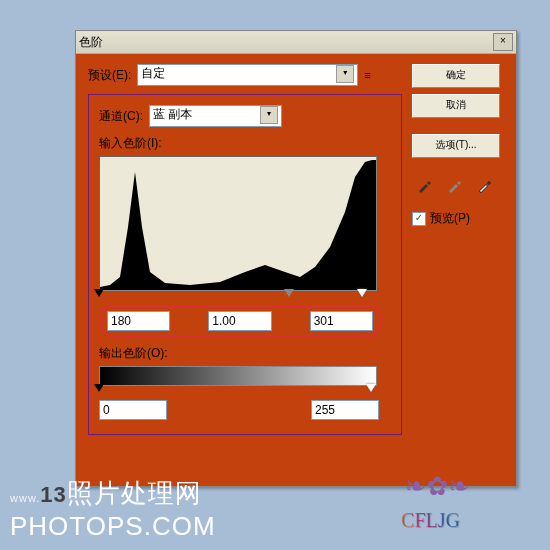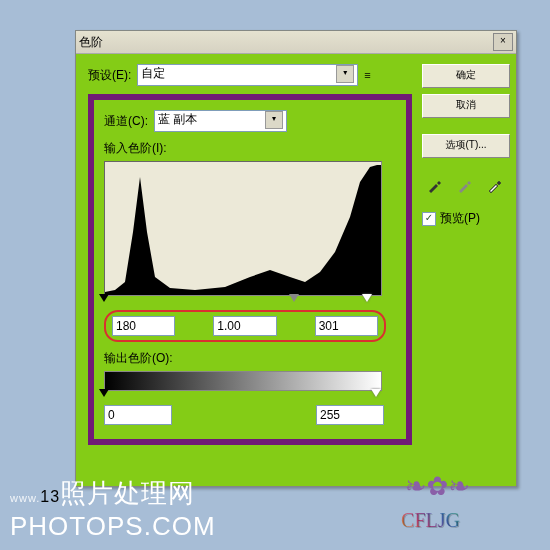--- a/index.html
+++ b/index.html
@@ -1,27 +1,27 @@
 <!DOCTYPE html>
 <html><head>
 <meta charset="utf-8">
 <style>
 body{margin:0;background:#a7bdd6;width:550px;height:550px;font-family:"SimSun",Arial,sans-serif;font-size:12px;position:relative}
-.dialog{position:absolute;left:75px;top:30px;width:440px;height:455px;background:#84cc16;border:1px solid #848884;box-shadow:2px 2px 3px rgba(0,0,0,0.3)}
+.dialog{position:absolute;left:75px;top:30px;width:440px;height:455px;background:#c2410c;border:1px solid #848884;box-shadow:2px 2px 3px rgba(0,0,0,0.3)}
 .titlebar{background:linear-gradient(#e5e2d0,#d6d2c2);height:22px;border-bottom:1px solid #aaa;display:flex;align-items:center;padding:0 3px;justify-content:space-between}
 .close-btn{width:18px;height:16px;background:#d6d2c2;border:1px solid #888;font-family:Arial;font-size:10px;text-align:center;line-height:14px;cursor:pointer}
 .content{display:flex;padding:10px 10px 10px 12px}
 .left-panel{flex:1}
 .right-panel{width:94px;padding-left:10px}
 .row{display:flex;align-items:center;margin-bottom:8px}
 .label{margin-right:6px}
 .dropdown{background:#fff;border:1px solid #7f9db9;height:20px;display:flex;padding:0 3px;justify-content:space-between;font-size:12px}
 .dd-btn{width:16px;height:16px;background:#dcd9c8;border:1px solid #999;font-size:8px;text-align:center;line-height:14px}
 .preset-dd{width:213px}
-.fieldset{border:6px solid #701a75;padding:10px 20px 14px 10px}
+.fieldset{border:1px solid #701a75;padding:10px 20px 14px 10px}
 .channel-dd{width:125px}
 .section-label{margin:8px 0 4px 0}
 .histogram-box{border:1px solid #888;border-top-color:#666;border-left-color:#666;width:276px;height:133px;background:#ece9d8;position:relative;overflow:hidden}
 .histo-path{position:absolute;bottom:0;left:0;width:100%;height:100%}
 .slider-track{width:278px;height:10px;position:relative;margin-top:0}
 .tri{position:absolute;top:-2px;width:0;height:0;border:5px solid transparent}
 .tri-b{border-top:8px solid #000}
 .tri-g{border-top:8px solid #888}
 .tri-w{border-top:8px solid #fff;filter:drop-shadow(0 0 1px #666)}
 .input-row{display:flex;gap:38px;margin-top:4px;border:2px solid #d93030;border-radius:14px;padding:4px 6px;width:266px}
@@ -31,21 +31,21 @@
 .out-row{display:flex;justify-content:space-between;width:280px;margin-top:4px}
 .btn{width:86px;height:22px;background:#ece9d8;border:1px solid #888;border-top-color:#fff;border-left-color:#fff;margin-bottom:6px;text-align:center;line-height:20px;cursor:pointer;font-size:10px}
 .eyedrops{display:flex;gap:6px;margin:16px 0 12px 0;justify-content:flex-start}
 .eye{width:22px;height:22px;border:1px solid transparent;display:flex;align-items:center;justify-content:center}
 .chk{display:flex;align-items:center;gap:4px}
 .chk-box{width:12px;height:12px;border:1px solid #7f9db9;background:#fff;font-size:10px;line-height:10px;text-align:center;color:#2a5a2a}
 .menu-icon{width:18px;height:16px;margin-left:6px;font-size:11px;line-height:16px}
 .watermark{position:absolute;left:10px;bottom:8px;color:#fff;font-family:Arial;letter-spacing:1px}
 .wm-small{font-size:11px;opacity:0.85}
 .wm-big{font-size:26px;font-weight:normal}
-.wm-num{color:#000000;font-size:16px;font-weight:normal}
+.wm-num{color:#404040;font-size:22px;font-weight:bold}
 .logo{position:absolute;right:90px;bottom:18px;font-family:Georgia,serif;font-size:20px;font-weight:normal;background:linear-gradient(45deg,#d4a030,#c04070,#4060b0,#30a070);-webkit-background-clip:text;background-clip:text;color:transparent;text-shadow:1px 1px 0 rgba(0,0,0,0.2)}
 .deco{position:absolute;right:80px;bottom:48px;font-size:26px;color:#8a5fa8}
 </style>
 </head>
 <body>
 
 <div class="dialog">
   <div class="titlebar">
     <span>色阶</span>
     <div class="close-btn">×</div>

